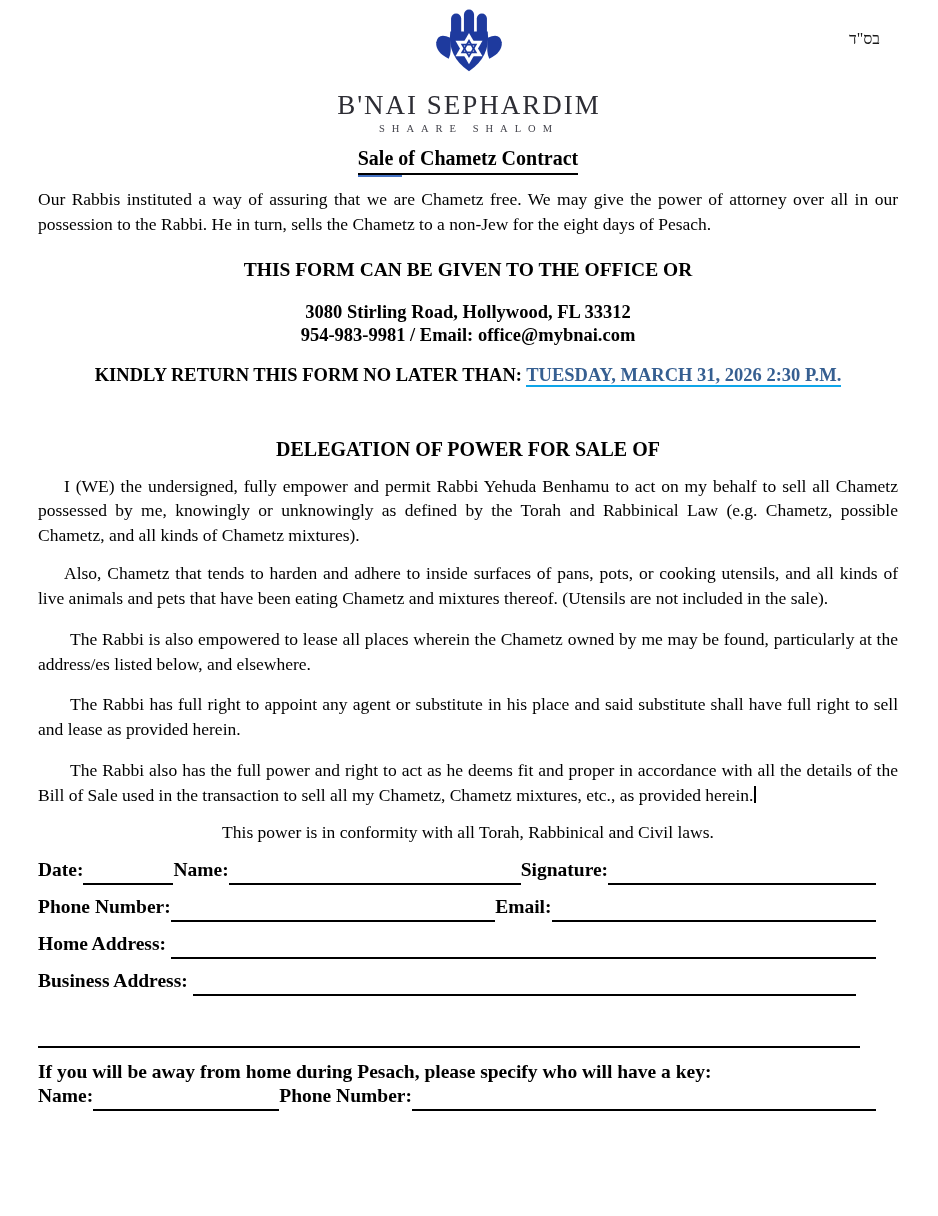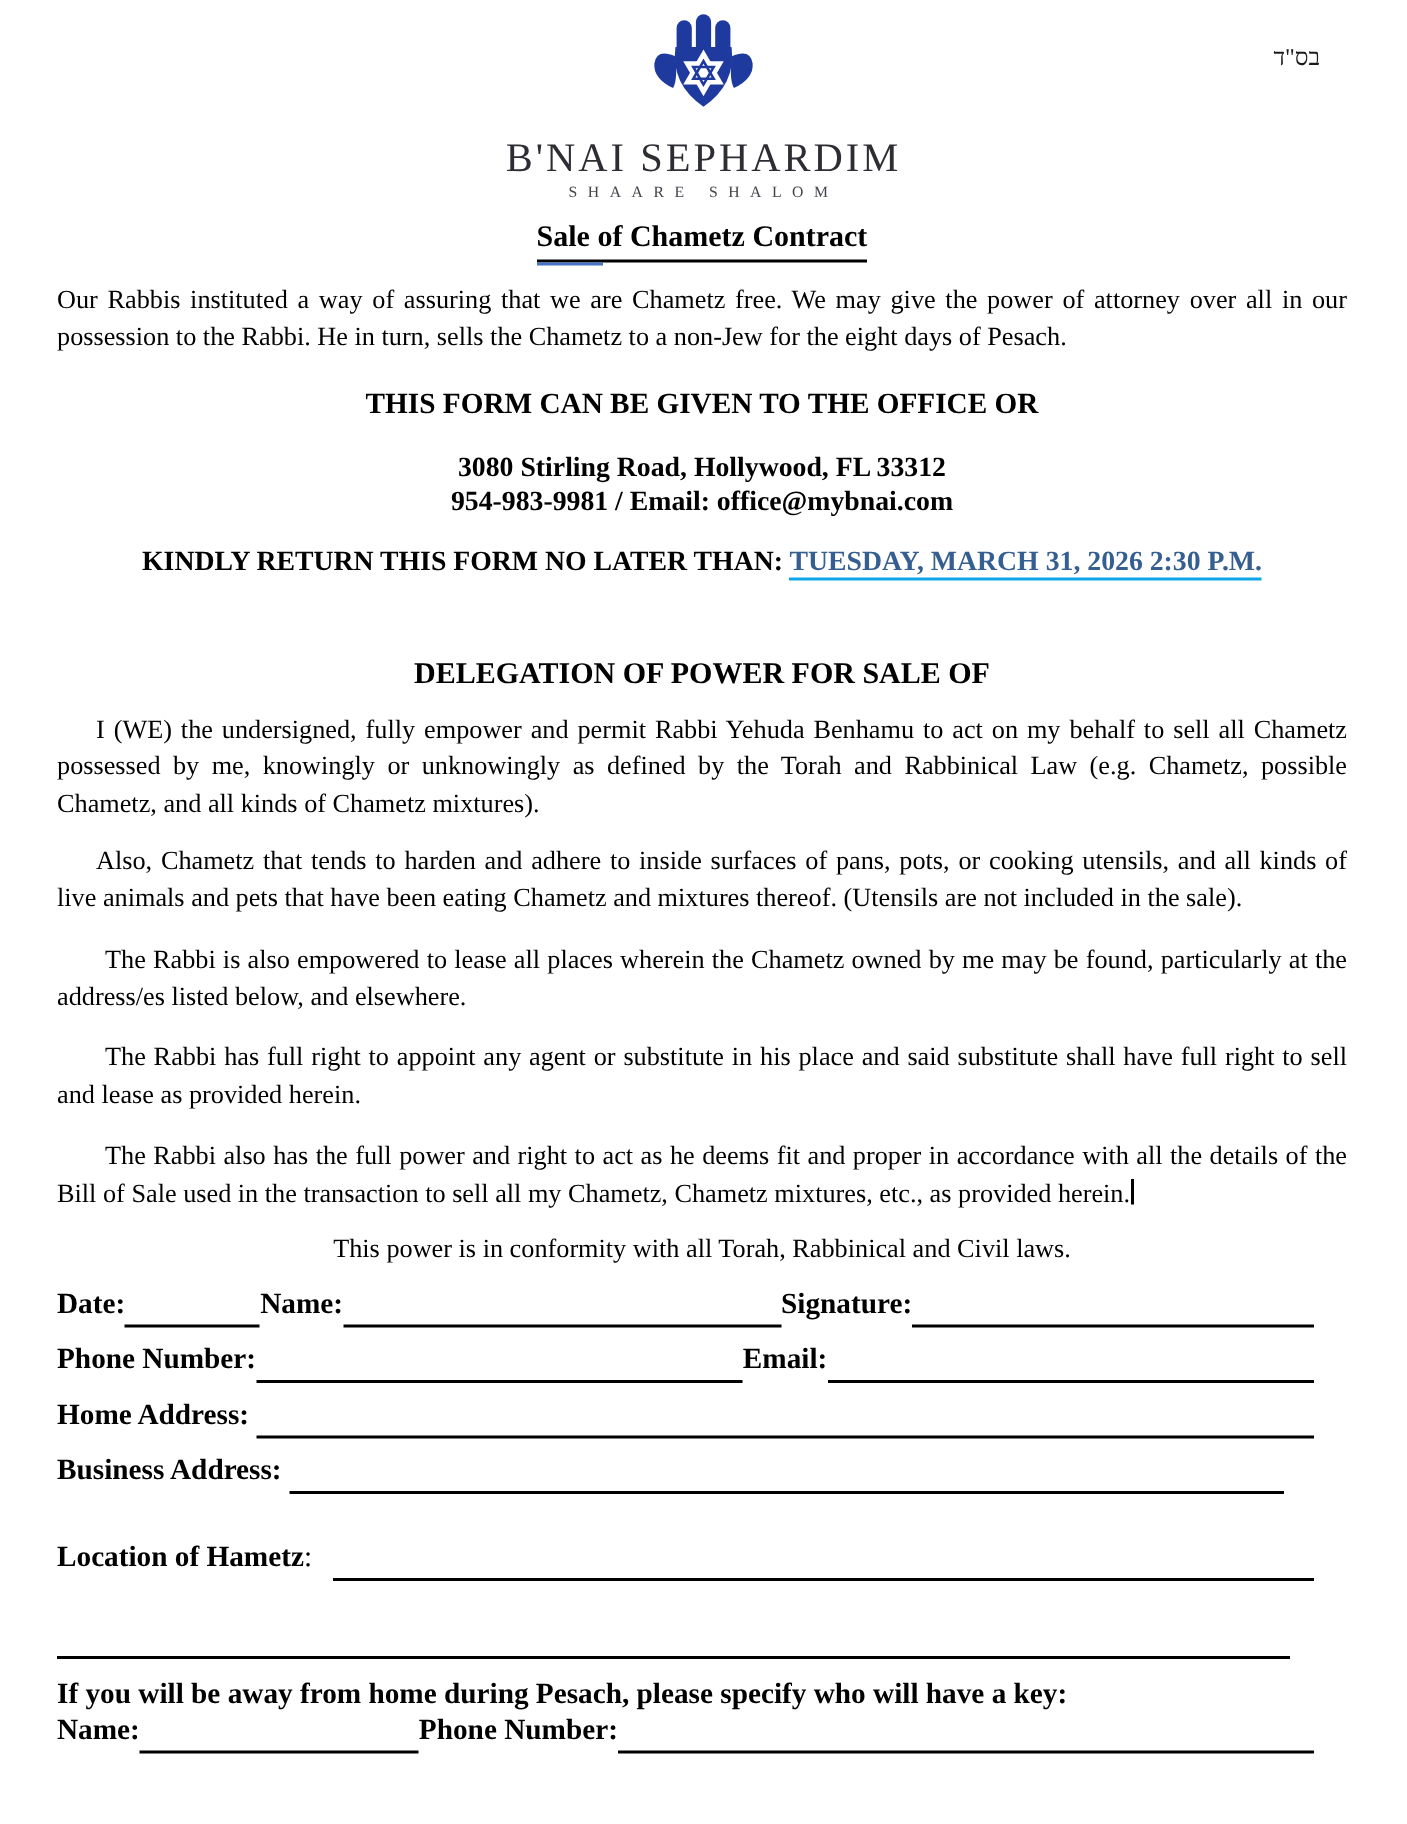--- a/index.html
+++ b/index.html
@@ -148,26 +148,20 @@
     <div class="frow">
       <span class="flabel">Home Address: </span>
       <div class="fline" style="flex:1;"></div>
     </div>
 
     <div class="frow" style="padding-right:42px;">
       <span class="flabel">Business Address: </span>
       <div class="fline" style="flex:1;"></div>
     </div>
 
-    <div class="frow row-loc">
-      <span class="flabel">Location of Hametz</span>
-      <span style="white-space:pre;">: </span>
-      <span class="sp"></span>
-      <div class="fline" style="flex:1;"></div>
-    </div>
 
     <div class="line-full"></div>
 
     <div class="away">If you will be away from home during Pesach, please specify who will have a key:</div>
 
     <div class="frow row-key">
       <span class="flabel">Name:</span>
       <div class="fline" style="width:186px;"></div>
       <span class="flabel">Phone Number:</span>
       <div class="fline" style="flex:1;"></div>

